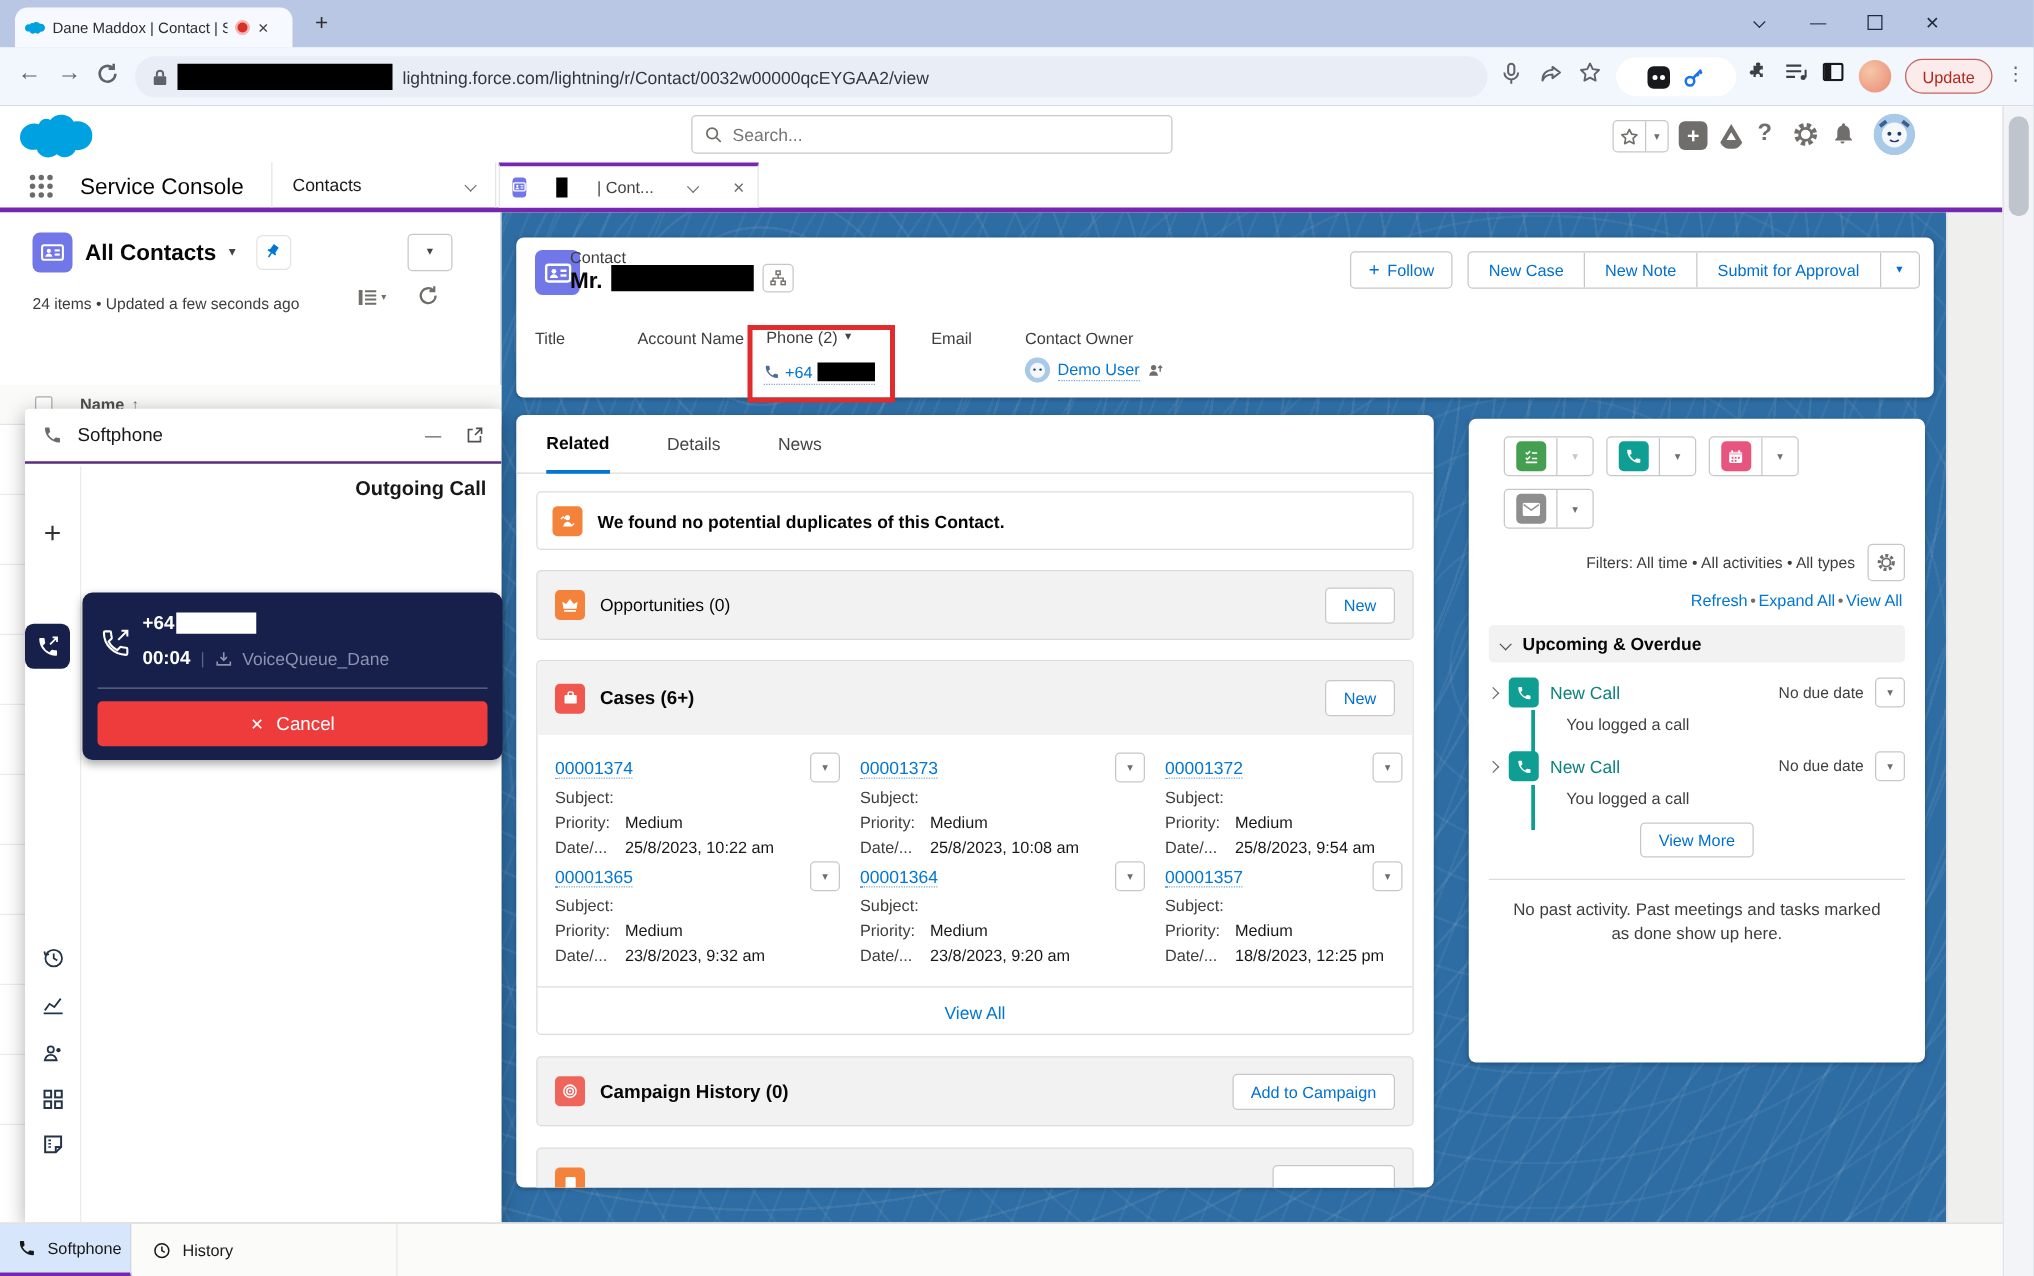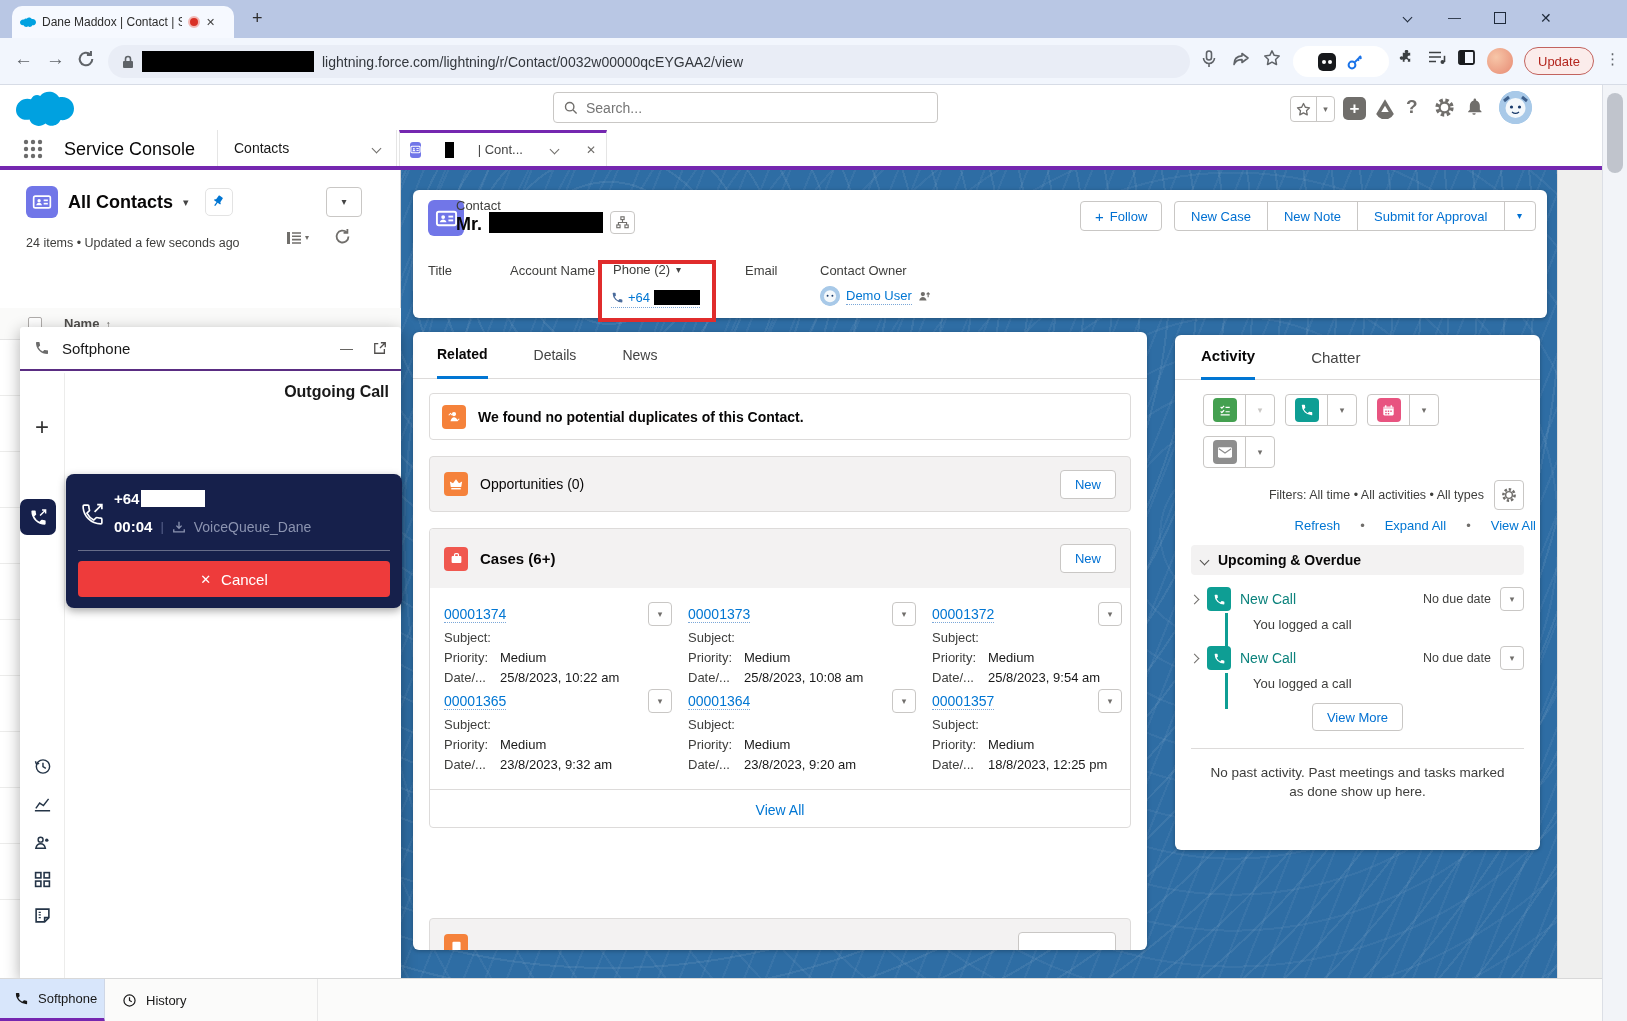--- a/index.html
+++ b/index.html
@@ -498,36 +498,43 @@
             <span class="flabel" style="width:56px">Date/...</span>
             <span style="color:#181818">18/8/2023, 12:25 pm</span>
           </div>
       </div>
     </div>
     <div class="flex" style="height:40px;border-top:1px solid #dddbda;justify-content:center">
       <span class="link" style="font-size:14px">View All</span>
     </div>
   </div>
 
+  <div class="abs inner grayband flex" style="left:16px;top:513px;width:702px;height:56px;padding:0 14px;gap:12px">
+    <span class="eicon" style="width:24px;height:24px;background:#f0655b">
+        <svg width="14" height="14" viewBox="0 0 16 16">
+          <circle cx="8" cy="8" r="5.6" fill="none" stroke="#fff" stroke-width="1.4"></circle>
+          <circle cx="8" cy="8" r="3" fill="none" stroke="#fff" stroke-width="1.4"></circle>
+          <circle cx="8" cy="8" r="1" fill="#fff"></circle>
+        </svg>
+      </span>
+    <span style="font-weight:bold;font-size:15px;color:#080707">Campaign History (0)</span>
+    <span class="btn" style="margin-left:auto;height:29px">Add to Campaign</span>
+  </div>
 
   <div class="abs inner grayband flex" style="left:16px;top:586px;width:702px;height:56px;padding:0 14px;gap:12px">
     <span class="eicon" style="width:24px;height:24px;background:#f5823b">
         <svg width="13" height="13" viewBox="0 0 16 16">
           <rect x="3" y="2" width="10" height="12" rx="1.4" fill="#fff"></rect>
         </svg>
       </span>
     <span class="btn" style="margin-left:auto;height:29px;width:98px"></span>
   </div>
 </div>
 
 <div class="abs card" style="left:1175px;top:335px;width:365px;height:515px">
-  <div class="flex" style="height:45px;border-bottom:1px solid #dddbda;padding-left:26px;gap:56px">
-    <span style="font-weight:bold;font-size:15px;color:#080707;height:45px;display:flex;align-items:center;border-bottom:3px solid #0176d3">Activity</span>
-    <span style="font-size:15px;color:#444">Chatter</span>
-  </div>
 
   <div style="padding:14px 16px 0 28px;display:flex;flex-wrap:wrap;gap:10px;width:300px">
     <div class="flex" style="height:32px;border:1px solid #c9c7c5;border-radius:4px;overflow:hidden">
       <span class="ico" style="width:42px;height:100%;border-right:1px solid #c9c7c5">
           <span class="eicon" style="width:24px;height:24px;background:#44a050">
             <svg width="14" height="14" viewBox="0 0 16 16">
               <path d="M3 4.5l1.4 1.4L7 3.3M3 9.5l1.4 1.4L7 8.3" stroke="#fff" stroke-width="1.4" fill="none"></path>
               <path d="M8.6 5h4.8M8.6 10h4.8M3 13.6h10.4" stroke="#fff" stroke-width="1.4"></path>
             </svg>
           </span>
@@ -577,21 +584,21 @@
   </div>
   <div class="flex" style="padding:12px 16px 0 0;justify-content:flex-end;gap:10px">
     <span style="color:#3e3e3c;font-size:12.5px">Filters: All time • All activities • All types</span>
     <span class="ico" style="width:30px;height:30px;border:1px solid #c9c7c5;border-radius:4px">
         <svg width="16" height="16" viewBox="0 0 20 20">
           <circle cx="10" cy="10" r="7" fill="none" stroke="#706e6b" stroke-width="3.2" stroke-dasharray="3 2.3"></circle>
           <circle cx="10" cy="10" r="4.2" fill="none" stroke="#706e6b" stroke-width="1.8"></circle>
         </svg>
       </span>
   </div>
-  <div class="flex" style="padding:8px 4px 0 0;justify-content:flex-end;gap:20px;font-size:13px">
+  <div class="flex" style="padding:8px 18px 0 0;justify-content:flex-end;gap:2px;font-size:13px">
     <span class="link">Refresh</span>
     <span style="color:#706e6b">•</span>
     <span class="link">Expand All</span>
     <span style="color:#706e6b">•</span>
     <span class="link">View All</span>
   </div>
   <div class="grayband flex" style="margin:12px 16px 0;height:30px;border-radius:4px;padding:0 10px;gap:10px">
     <span class="ico" style="color:#514f4d">
         <span class="chv"></span>
       </span>

